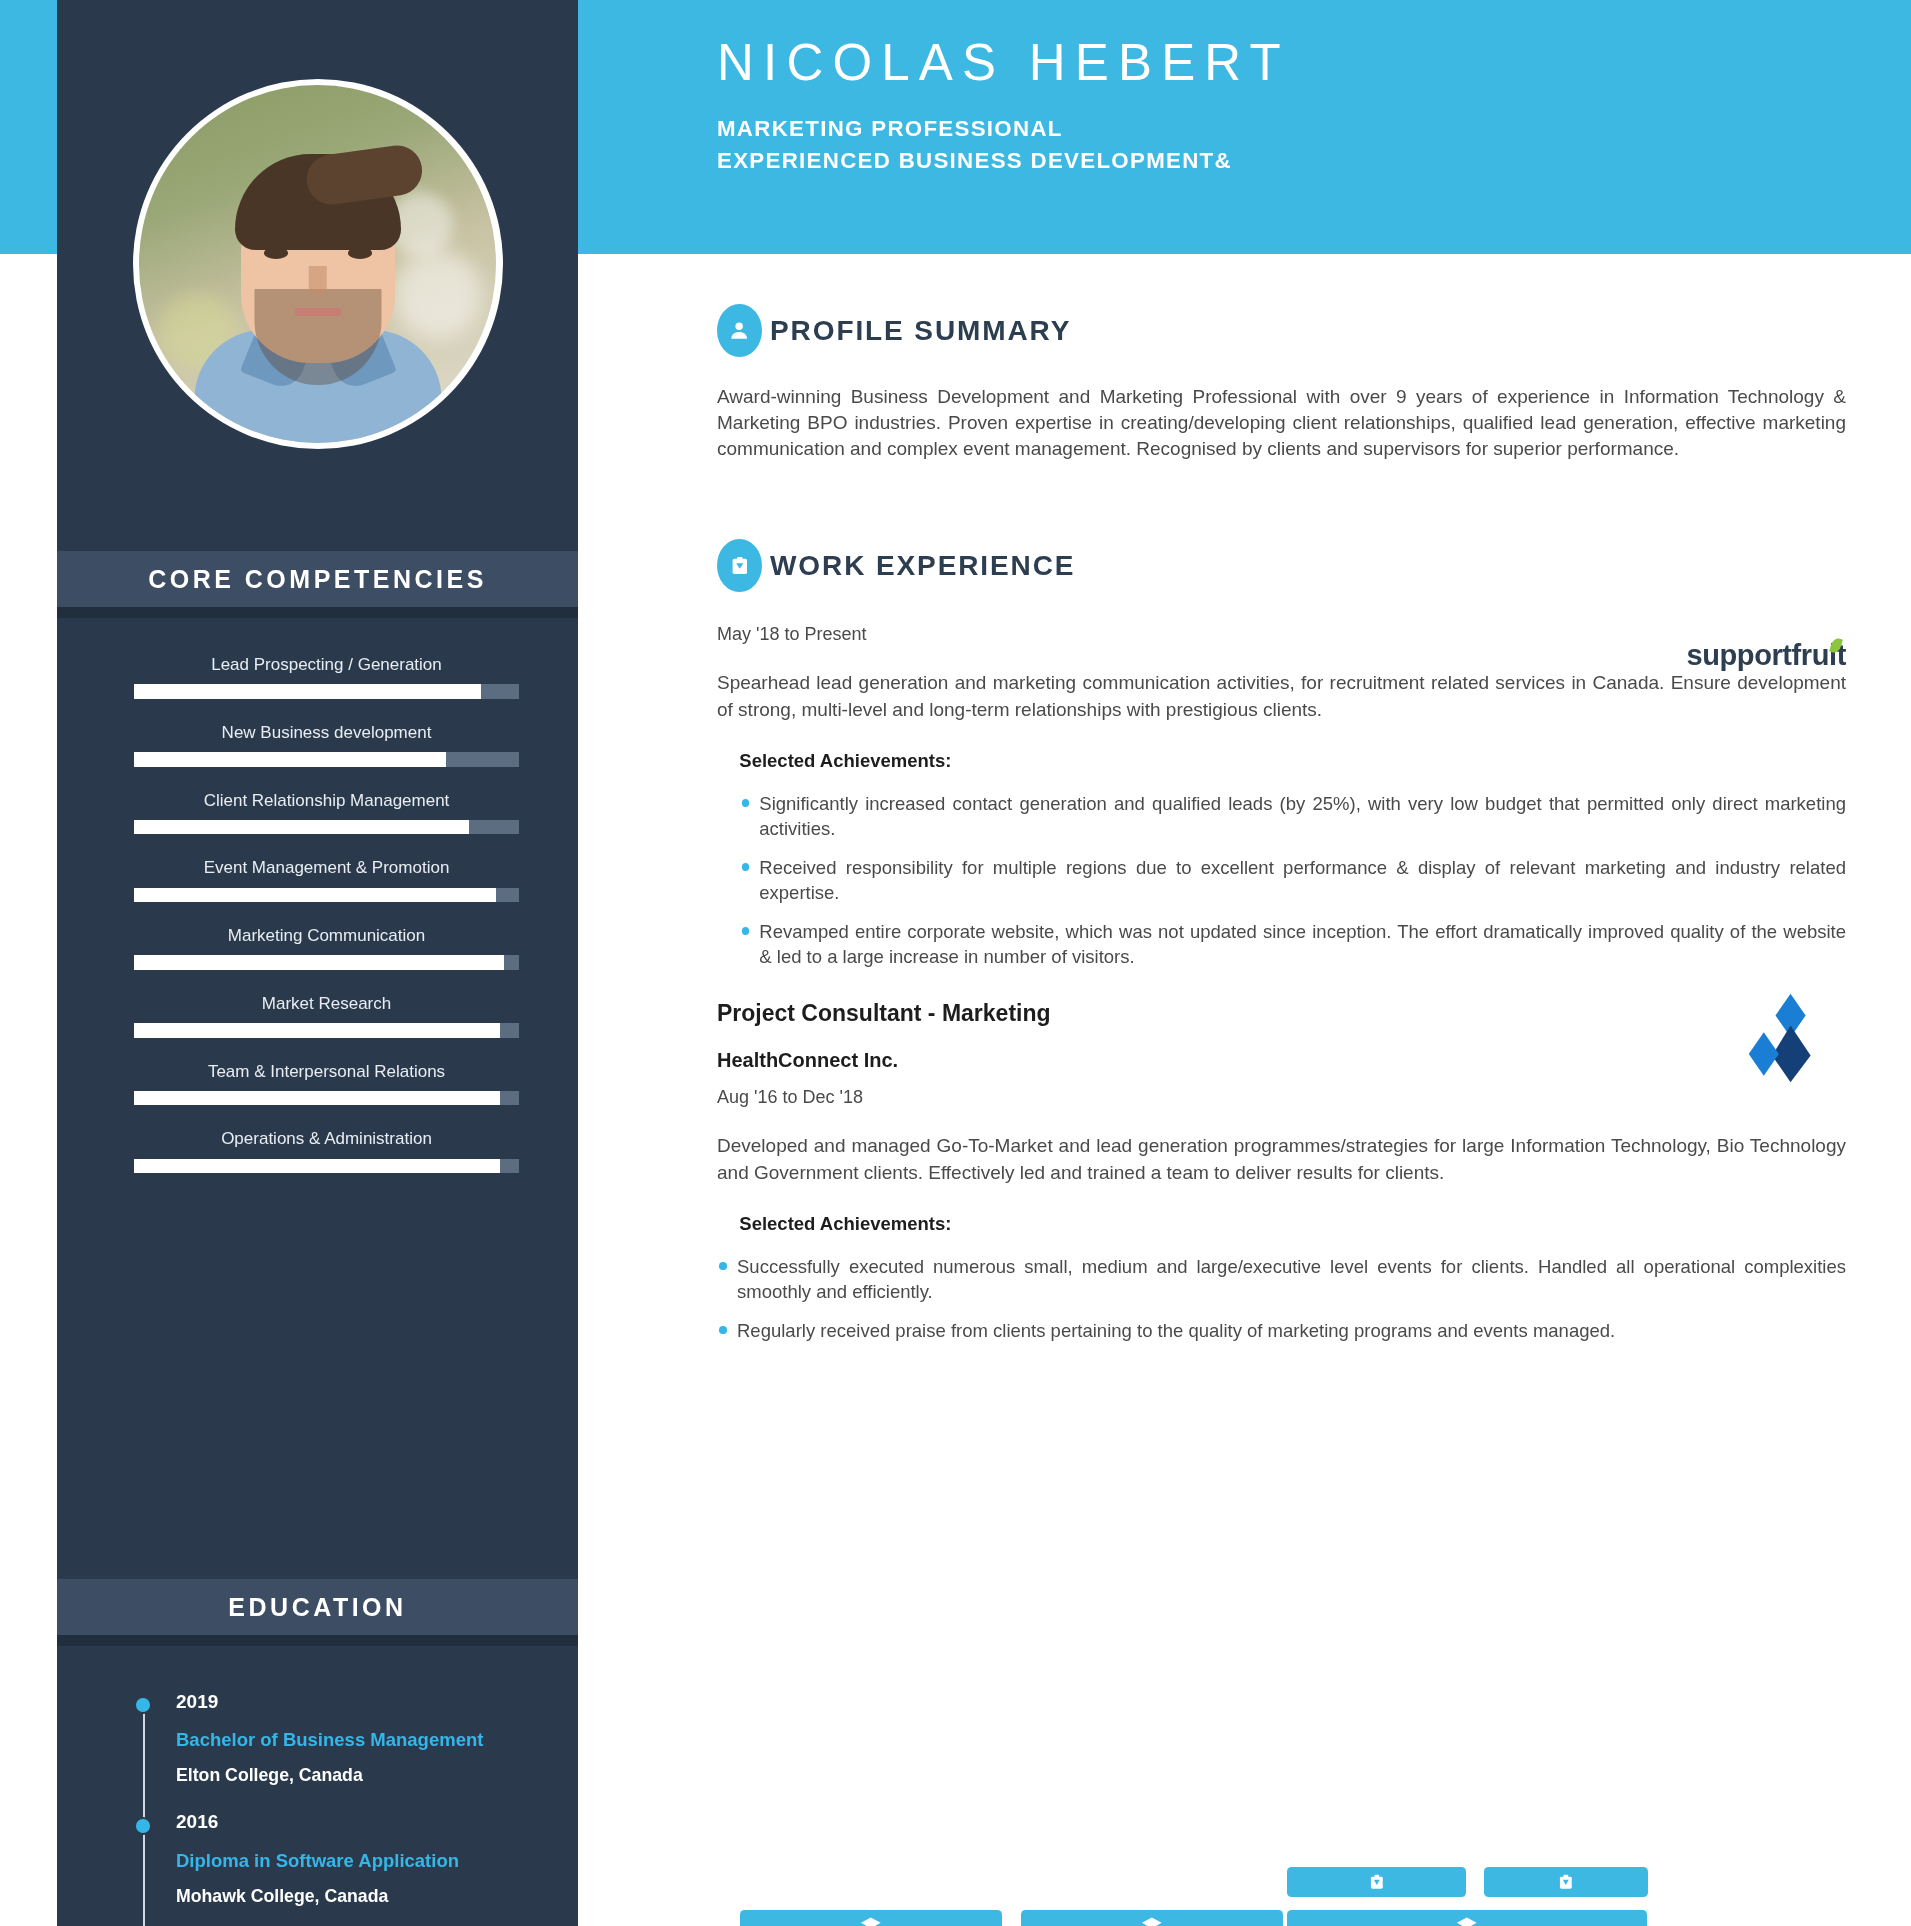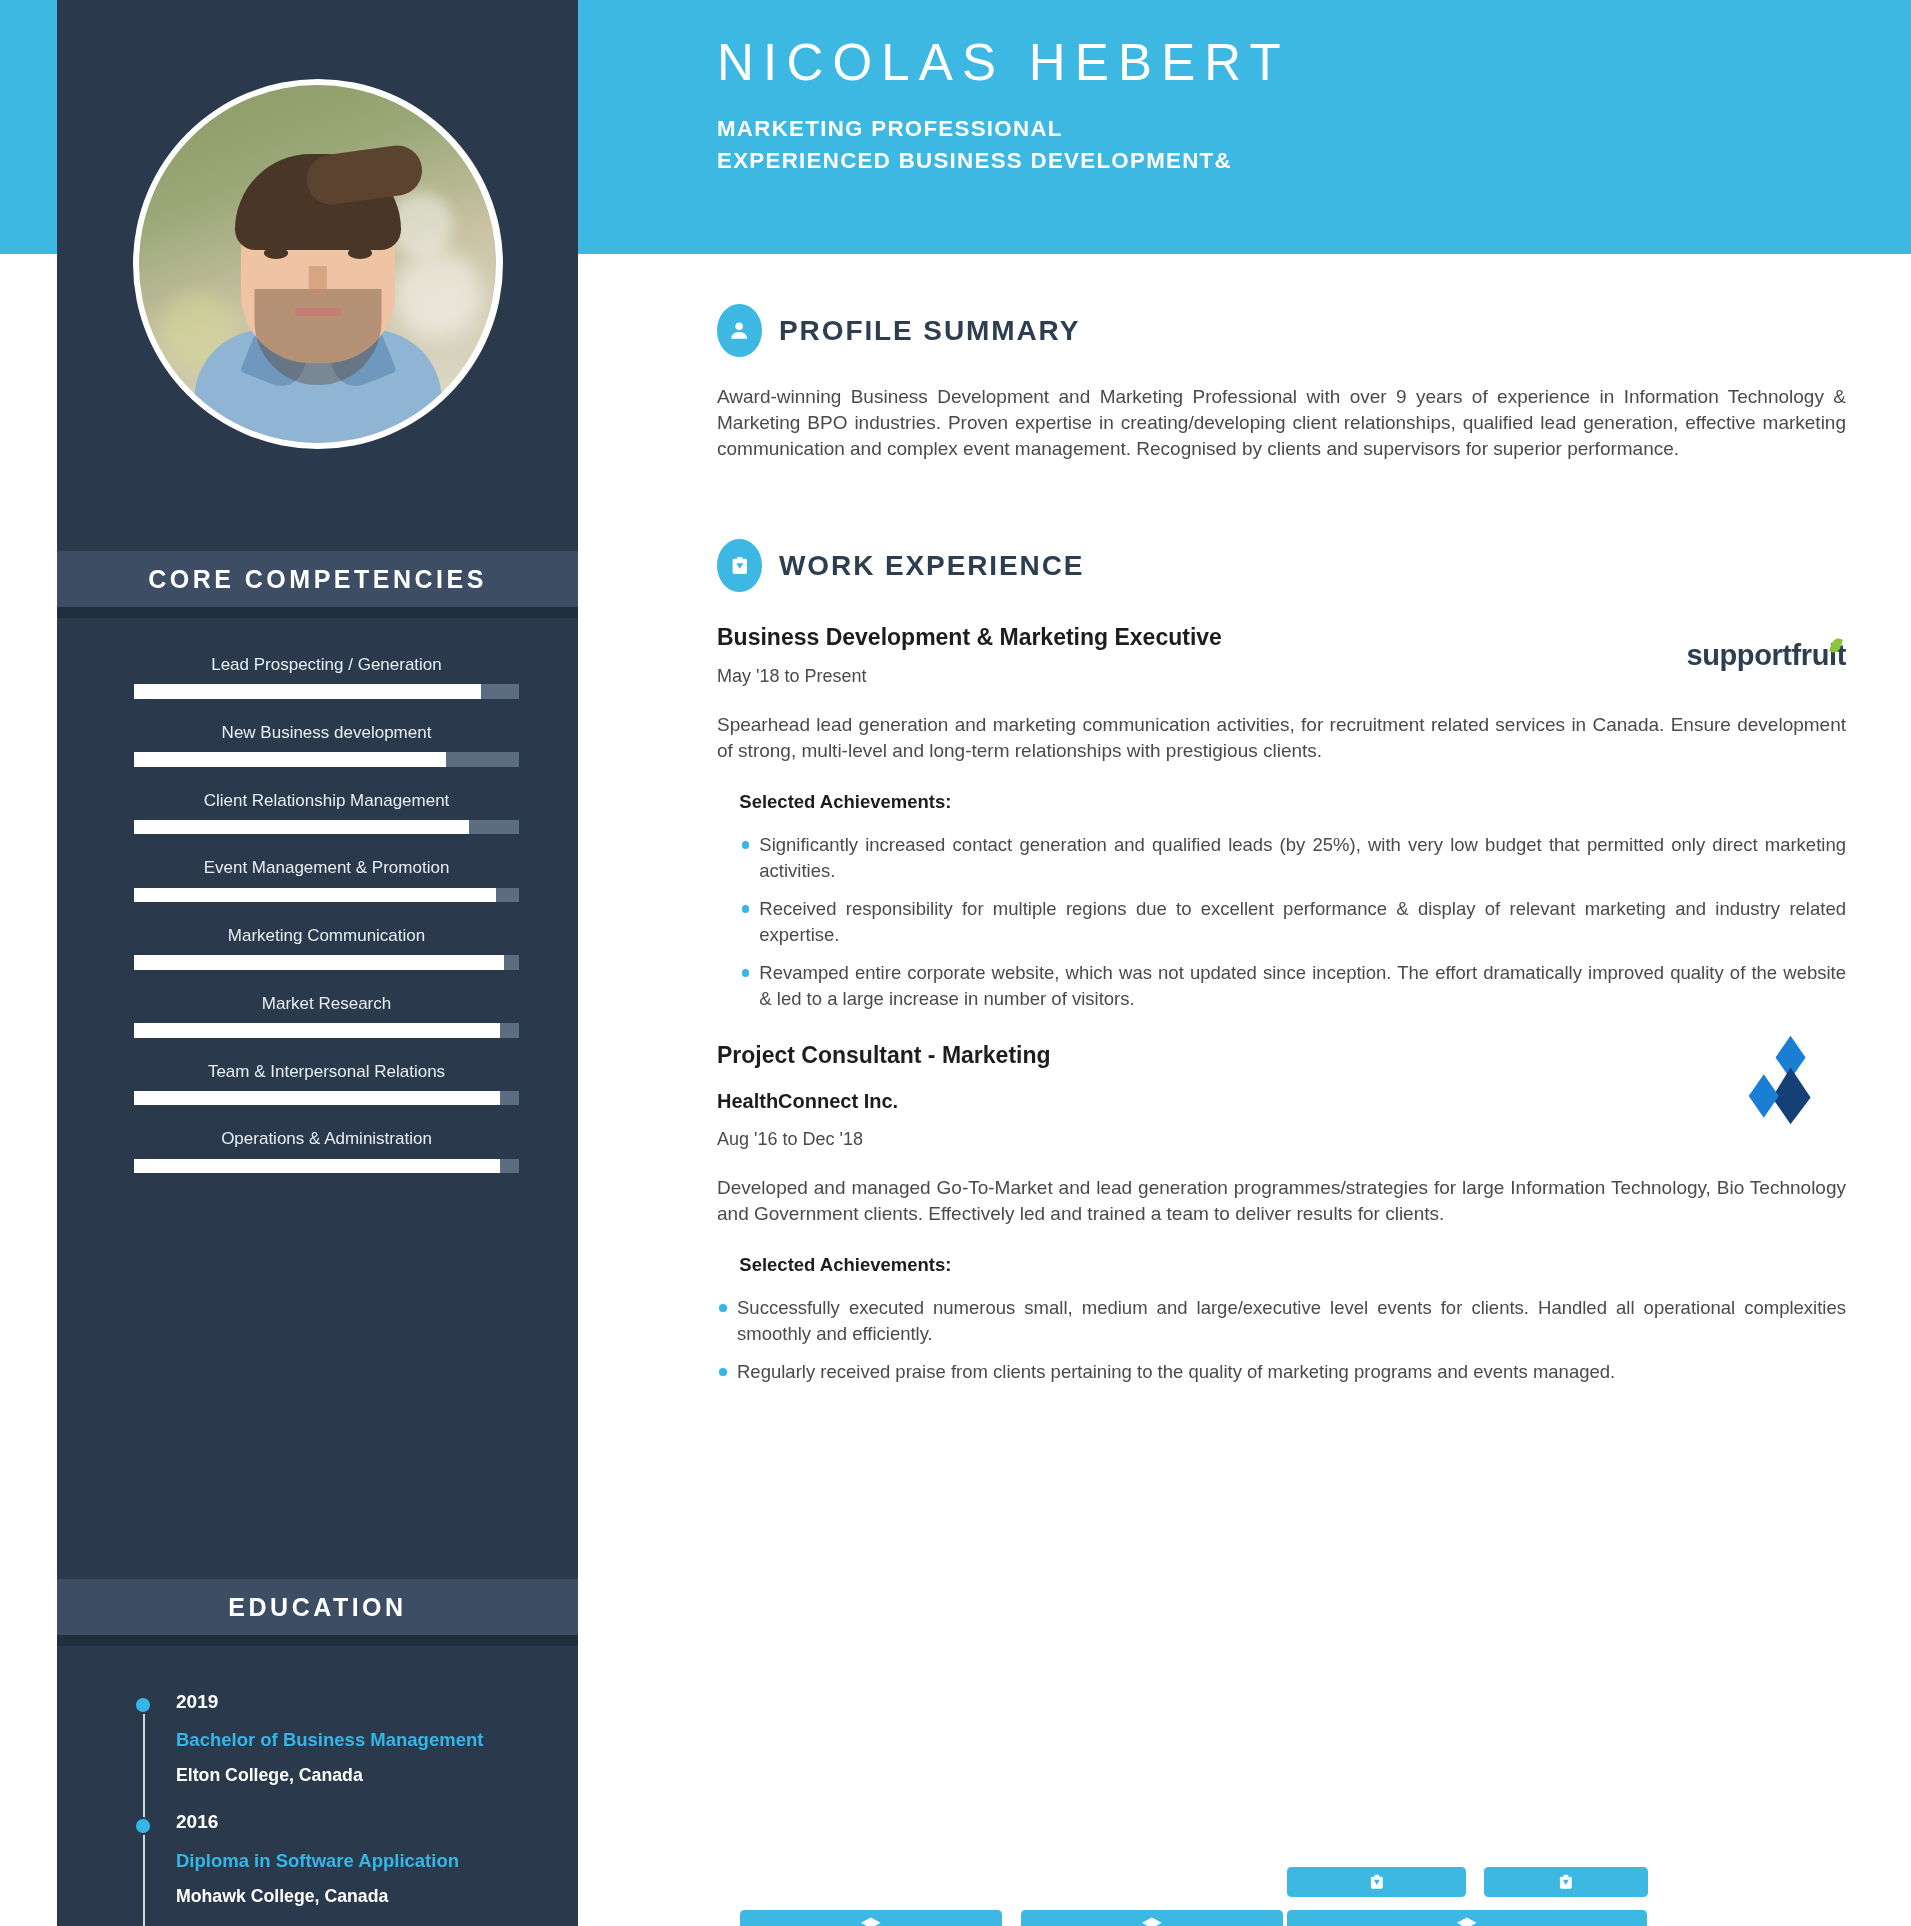--- a/index.html
+++ b/index.html
@@ -117,21 +117,21 @@
     letter-spacing: 9.2px; line-height: 1;
   }
   .h-sub {
     color: #ffffff; font-size: 22.3px; font-weight: 700;
     letter-spacing: 1.3px; line-height: 1.42; margin-top: 25px;
   }
 
   
   .main { position: absolute; left: 578px; top: 254px; width: 1333px; }
 
-  .sec-head { display: flex; align-items: center; gap: 17px; text-align: right; }
+  .sec-head { display: flex; align-items: center; gap: 8px; text-align: right; }
   .sec-badge {
     width: 45px; height: 53px; border-radius: 22.3px/26.6px;
     background: #3db8e3; display: flex; align-items: center; justify-content: center;
     flex: 0 0 auto;
   }
   .sec-title {
     color: #2d3e50; font-size: 28px; font-weight: 700; letter-spacing: 1.9px;
   }
 
   .body-text {
@@ -305,21 +305,20 @@
           <svg width="21.6" height="24" viewBox="0 0 24 24" fill="#fff">
             <rect x="4" y="4" width="16" height="17" rx="2"></rect>
             <rect x="9" y="2" width="6" height="3" rx="1"></rect>
             <path d="M8 9h8l-4 6z" fill="#3db8e3"></path>
           </svg>
         </div>
         <div class="sec-title">WORK EXPERIENCE</div>
       </div>
 
       <div style="position:relative; margin-top:32px;">
-        <div class="job-title">Business Development &amp; Marketing Executive</div>
         <div class="job-date" style="margin-top:14.6px;">May '18 to Present</div>
         <div class="sf-logo" style="position:absolute; right:0; top:15.4px;">
           <span>supportfruit</span>
           <span class="sf-leaf"></span>
         </div>
         <p class="body-text" style="margin-top:25.4px;">Spearhead lead generation and marketing communication activities, for recruitment related services in Canada. Ensure development of strong, multi-level and long-term relationships with prestigious clients.</p>
         <div class="ach-head" style="margin-top:27px; margin-left:22.3px;">Selected Achievements:</div>
         <ul class="ach" style="margin-top:19px; margin-left:22.3px;">
           <li>Significantly increased contact generation and qualified leads (by 25%), with very low budget that permitted only direct marketing activities.</li>
           <li>Received responsibility for multiple regions due to excellent performance &amp; display of relevant marketing and industry related expertise.</li>

